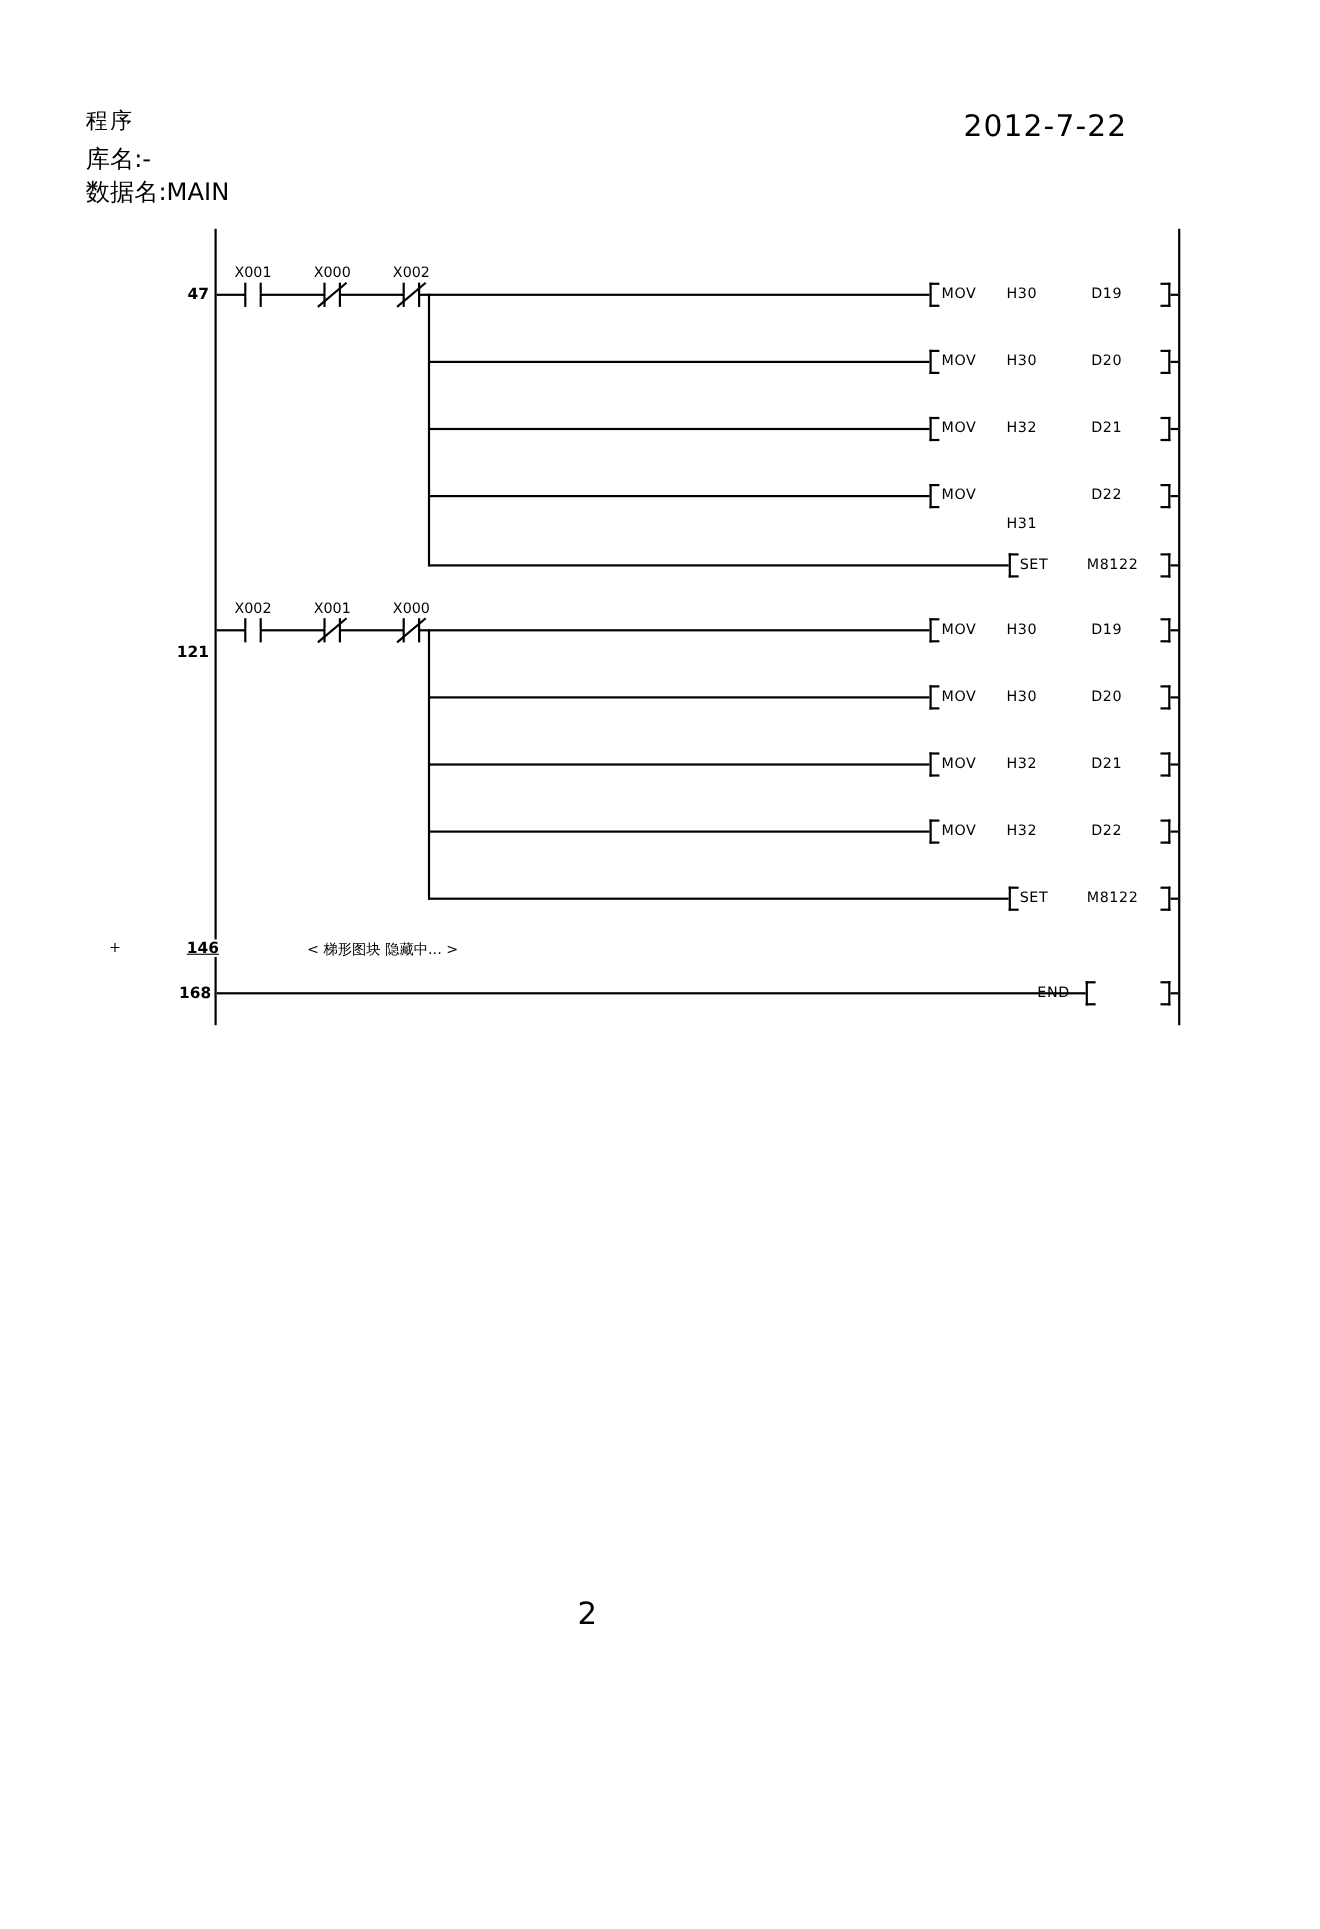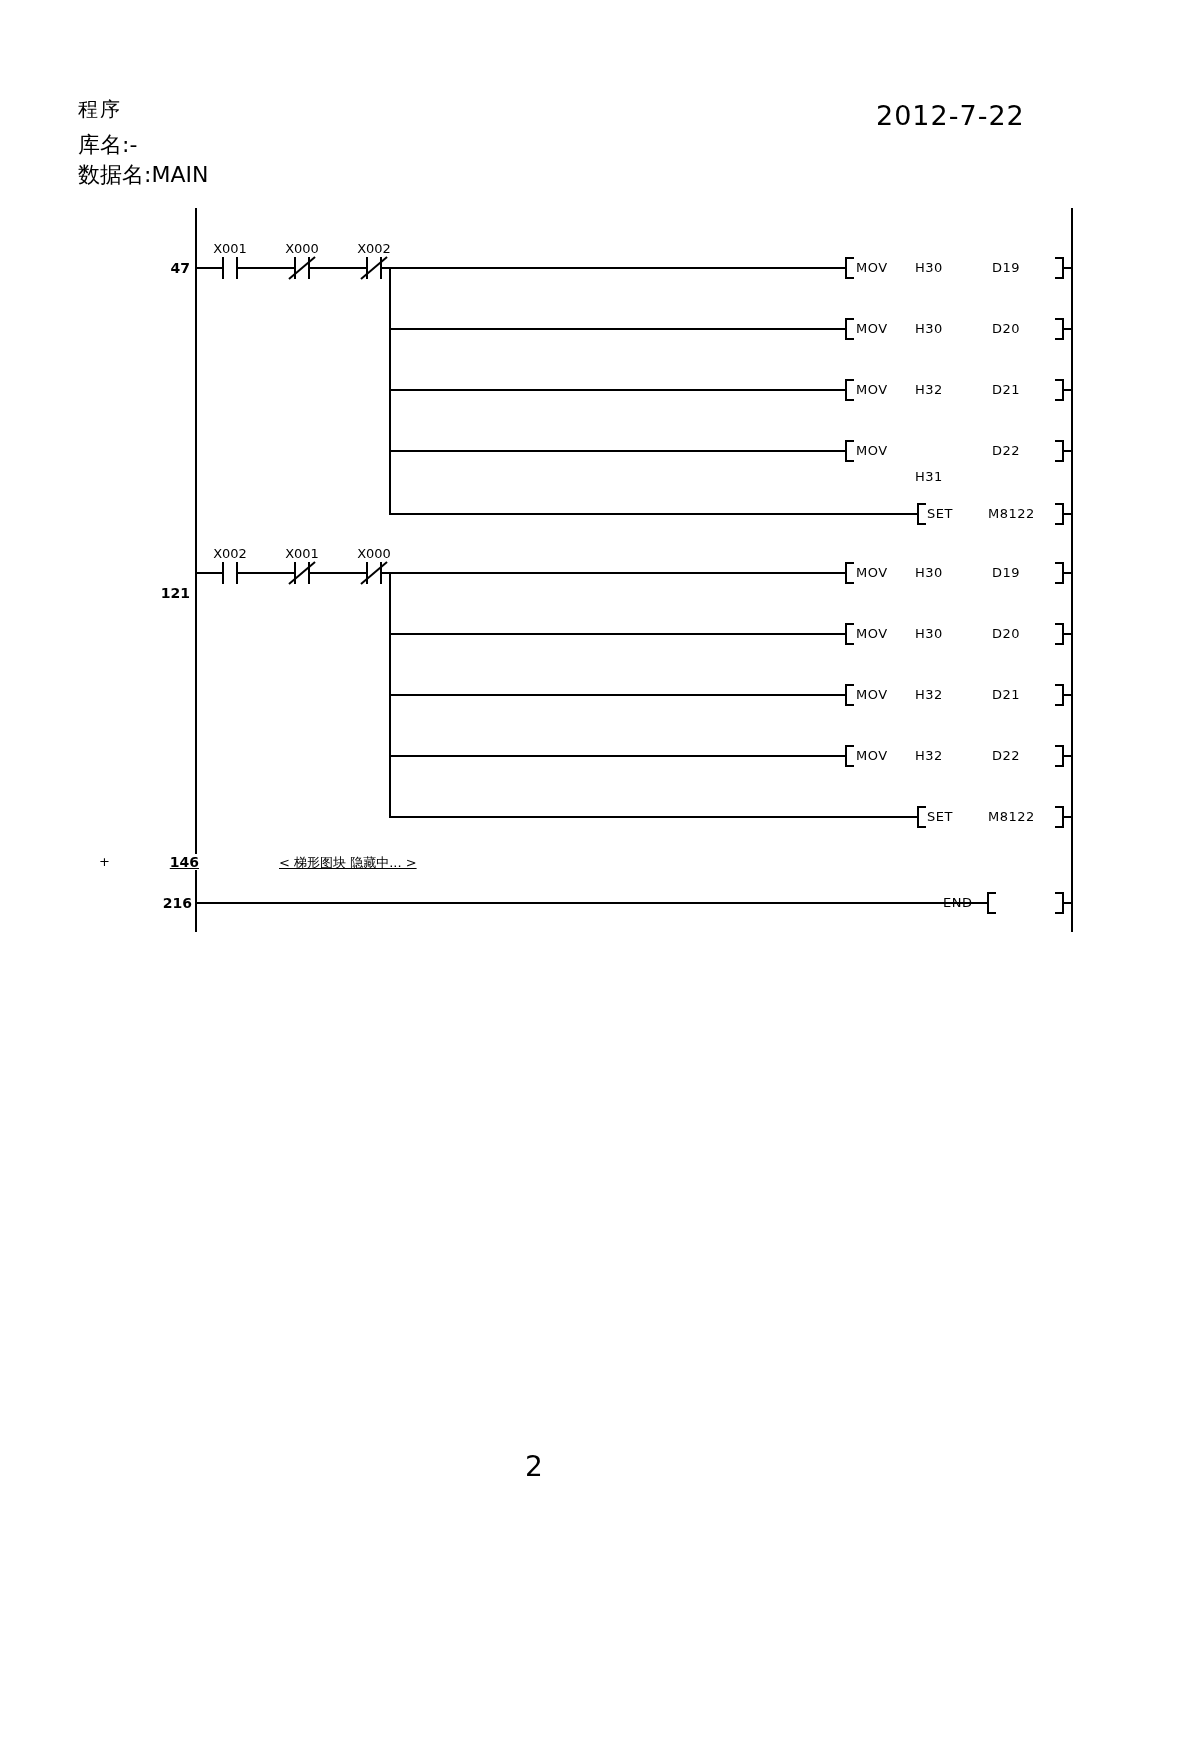--- a/index.html
+++ b/index.html
@@ -166,25 +166,25 @@
         <div class="optext" style="left:927px; top:809px;">SET</div>
         <div class="optext" style="left:988px; top:809px;">M8122</div>
         <div class="br" style="left:1062px; top:806px;"></div>
         <div class="conn" style="left:1064px; top:816px;"></div>
       </div>
     </div>
 
     <div>
       <div class="plus" style="left:99px; top:854px;">+</div>
       <div class="step" style="left:155px; top:854px; width:44px;text-decoration:underline;">146</div>
-      <div class="comment" style="left:279px; top:854px;text-decoration:underline;">&lt; 梯形图块 隐藏中... &gt;</div>
+      <div class="comment" style="left:279px; top:854px;">&lt; 梯形图块 隐藏中... &gt;</div>
     </div>
 
     <div>
-      <div class="step" style="left:152px; top:895px; width:40px;">216</div>
+      <div class="step" style="left:152px; top:895px; width:40px;">168</div>
       <div class="hline" style="left:197px; top:902px; width:790px;"></div>
       <div class="bl" style="left:987px; top:892px;"></div>
       <div class="optext" style="left:943px; top:895px;">END</div>
       <div class="br" style="left:1062px; top:892px;"></div>
       <div class="conn" style="left:1064px; top:902px;"></div>
     </div>
 
   </div>
 
   <div class="pagenum">2</div>

